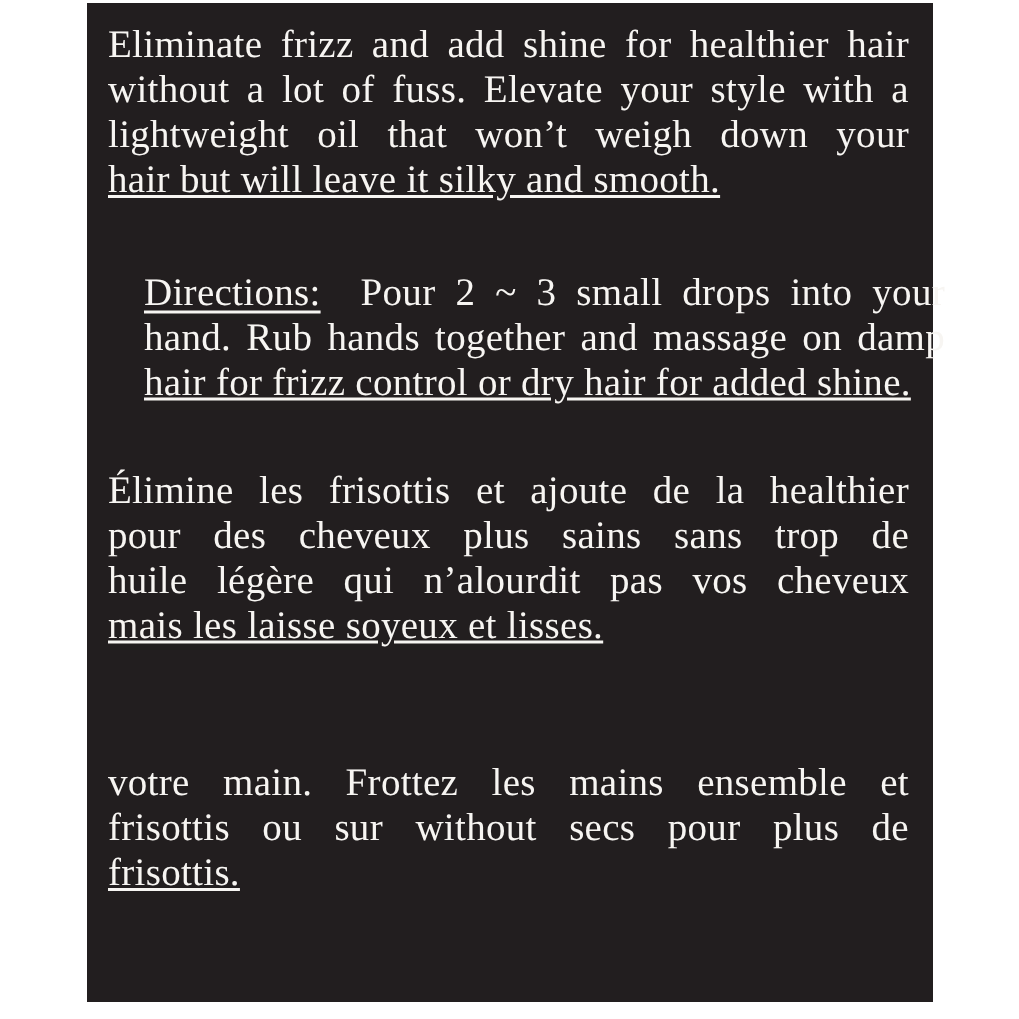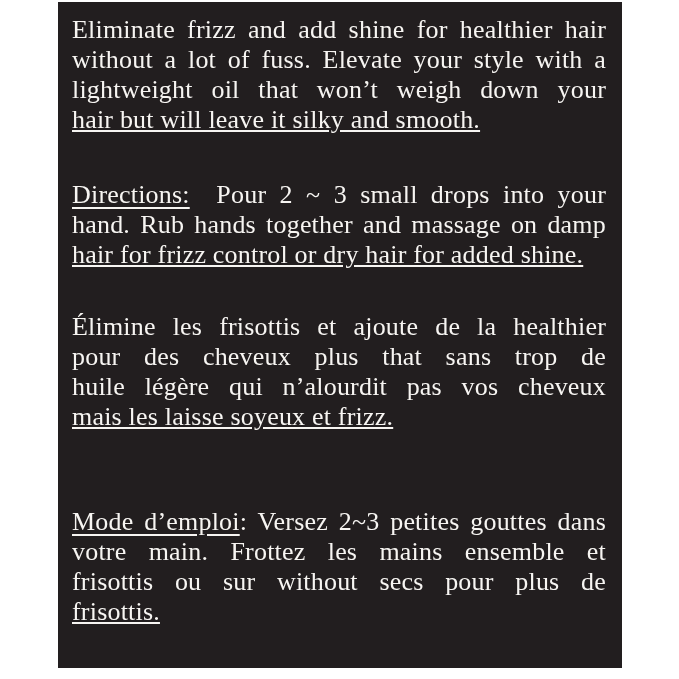--- a/index.html
+++ b/index.html
@@ -30,21 +30,21 @@
     text-align-last: justify;
   }
   .line.last { text-align-last: left; text-decoration: underline; }
   .u {
     text-decoration: underline;
     text-decoration-thickness: 2px;
     text-underline-offset: 4px;
   }
   
   .block.s-english    { top: 13px; }
-  .block.s-directions { top: 178px; }
+  .block.s-directions { top: 178px; margin-left: 24px; }
   .block.s-french     { top: 310px; }
   .block.s-mode       { top: 505px; }
 </style>
 </head>
 <body>
 
 <div class="page">
   <div class="panel">
 
     <section class="block s-english">
@@ -55,26 +55,25 @@
     </section>
 
     <section class="block s-directions">
       <div class="line"><span class="u">Directions:</span><span>&nbsp; Pour 2 ~ 3 small drops into your</span></div>
       <div class="line">hand. Rub hands together and massage on damp</div>
       <div class="line last">hair for frizz control or dry hair for added shine.</div>
     </section>
 
     <section class="block s-french">
       <div class="line">Élimine les frisottis et ajoute de la healthier</div>
-      <div class="line">pour des cheveux plus that sans trop de</div>
+      <div class="line">pour des cheveux plus sains sans trop de</div>
       <div class="line">huile légère qui n’alourdit pas vos cheveux</div>
-      <div class="line last">mais les laisse soyeux et frizz.</div>
+      <div class="line last">mais les laisse soyeux et lisses.</div>
     </section>
 
     <section class="block s-mode">
-      <div class="line"><span class="u">Mode d’emploi</span><span>: Versez 2~3 petites gouttes dans</span></div>
       <div class="line">votre main. Frottez les mains ensemble et</div>
       <div class="line">frisottis ou sur without secs pour plus de</div>
       <div class="line last">frisottis.</div>
     </section>
 
   </div>
 </div>
 
 </body></html>

